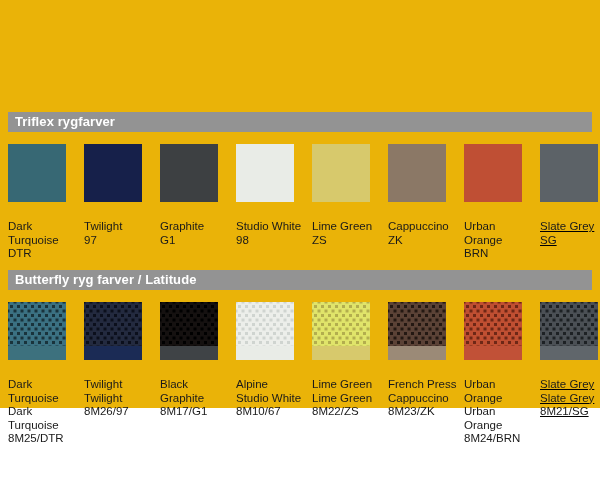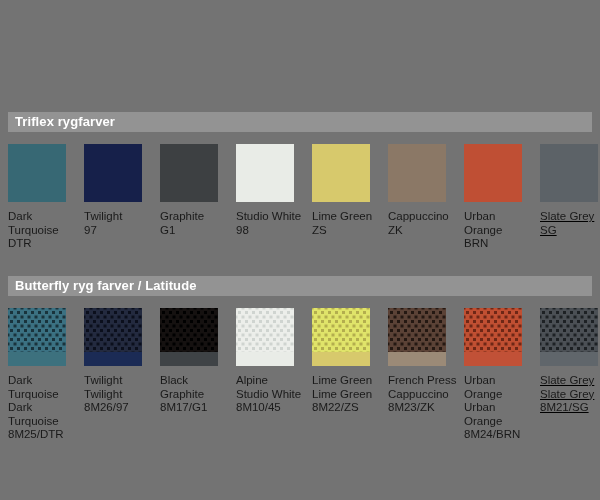--- a/index.html
+++ b/index.html
@@ -10,30 +10,30 @@
   body {
     width: 600px;
     height: 500px;
     background: #ffffff;
     font-family: "Liberation Sans", sans-serif;
     overflow: hidden;
   }
   .page {
     position: relative;
     width: 600px;
-    height: 500px;
-    background: #737373;
+    height: 408px;
+    background: #eab308;
   }
   .section {
     position: absolute;
     left: 0;
     width: 600px;
   }
   #section-triflex { top: 112px; }
-  #section-butterfly { top: 276px; }
+  #section-butterfly { top: 270px; }
 
   .section-header {
     position: relative;
     margin: 0 8px 0 8px;
     height: 20px;
     background: #939393;
     display: flex;
     align-items: center;
   }
   .section-header .section-title {
@@ -73,21 +73,21 @@
     height: 14px;
   }
   .swatch-chip .texture {
     position: absolute;
     left: 0;
     top: 0;
     right: 0;
     height: 44px;
   }
   .swatch-label {
-    margin-top: 8px;
+    margin-top: 18px;
     font-size: 11.5px;
     line-height: 13.5px;
     color: #1a1a1a;
     width: 72px;
     white-space: pre-line;
     word-break: normal;
   }
   .swatch-cell.last .swatch-label { width: 60px; }
 </style>
 </head>
@@ -179,21 +179,21 @@
 Graphite
 8M17/G1</div>
         </div>
         <div class="swatch-cell">
           <div class="swatch-chip" style="background: rgb(233, 236, 231);">
             <div class="texture" style="background: radial-gradient(circle, rgb(207, 212, 208) 0px, rgb(207, 212, 208) 1.7px, rgba(0, 0, 0, 0) 1.9px) 0px 0px / 7px 9px, radial-gradient(circle, rgb(207, 212, 208) 0px, rgb(207, 212, 208) 1.7px, rgba(0, 0, 0, 0) 1.9px) 3.5px 4.5px / 7px 9px, rgb(236, 238, 234);"></div>
             <div class="solid-band" style="background: rgb(233, 236, 231);"></div>
           </div>
           <div class="swatch-label">Alpine
 Studio White
-8M10/45</div>
+8M10/67</div>
         </div>
         <div class="swatch-cell">
           <div class="swatch-chip" style="background: rgb(215, 201, 108);">
             <div class="texture" style="background: radial-gradient(circle, rgb(179, 174, 78) 0px, rgb(179, 174, 78) 1.7px, rgba(0, 0, 0, 0) 1.9px) 0px 0px / 7px 9px, radial-gradient(circle, rgb(179, 174, 78) 0px, rgb(179, 174, 78) 1.7px, rgba(0, 0, 0, 0) 1.9px) 3.5px 4.5px / 7px 9px, rgb(224, 228, 106);"></div>
             <div class="solid-band" style="background: rgb(215, 201, 108);"></div>
           </div>
           <div class="swatch-label">Lime Green
 Lime Green
 8M22/ZS</div>
         </div>

